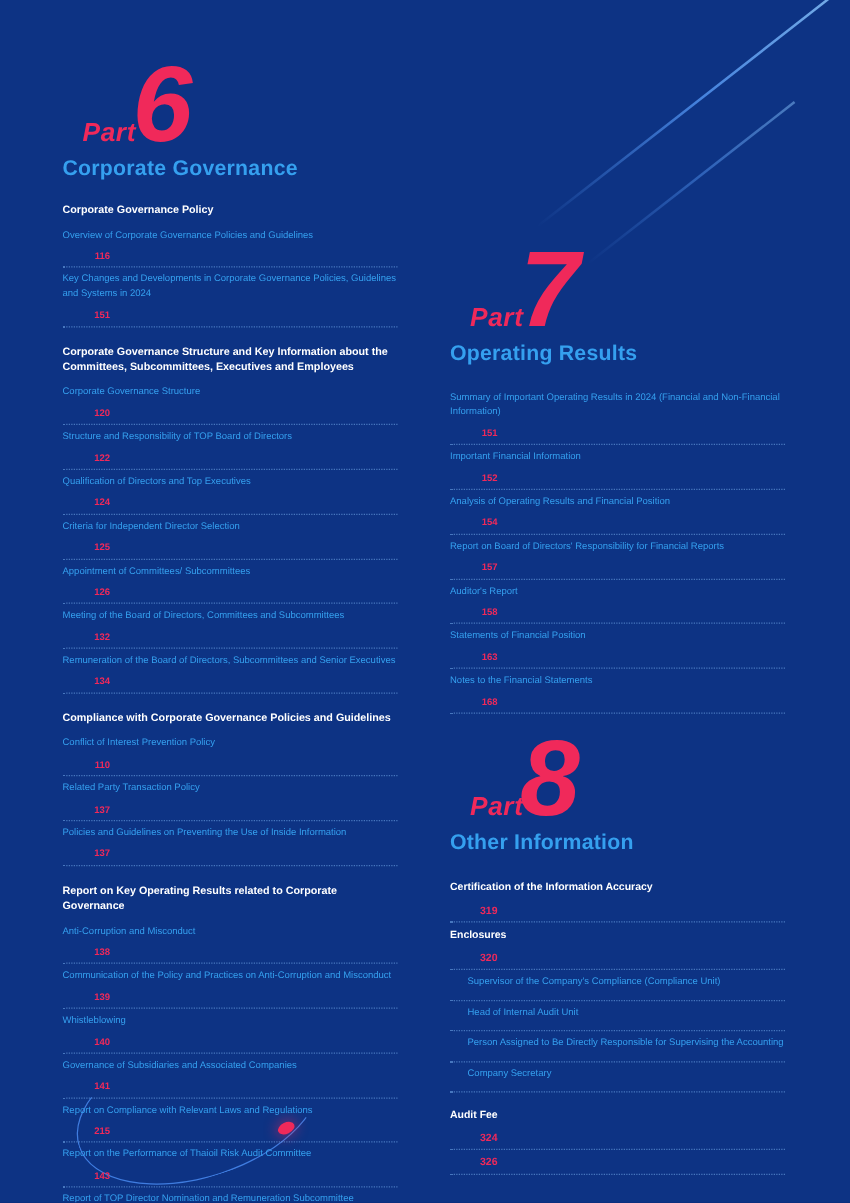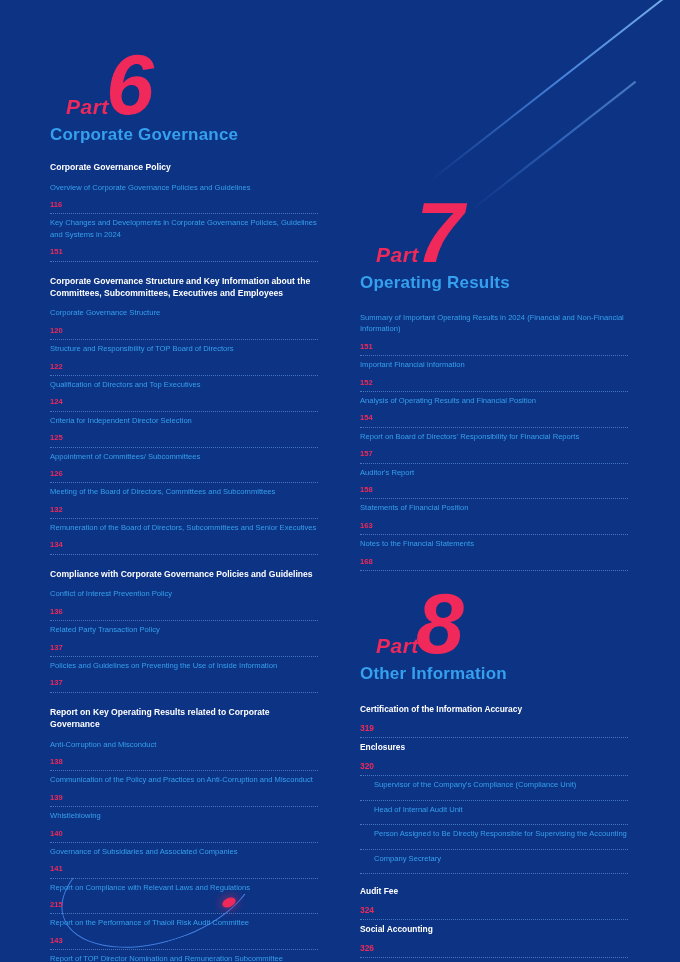--- a/index.html
+++ b/index.html
@@ -119,21 +119,22 @@
     font-size: 7.6px;
     line-height: 1.5;
     flex: 1;
   }
   .entry-page {
     color: #f0295a;
     font-size: 7.6px;
     font-weight: bold;
     line-height: 1.5;
     min-width: 18px;
-    text-align: left;
+    text-align: right;
+    margin-left: 20px;
   }
   .sub-entry .entry-label { padding-left: 14px; }
   .big-entry .entry-label { font-size: 8.4px; font-weight: bold; color: #ffffff; }
   .big-entry .entry-page { font-size: 8.4px; }
 
   .spacer-sm { height: 8px; }
   .spacer-md { height: 16px; }
 </style>
 </head>
 <body>
@@ -199,21 +200,21 @@
           <span class="entry-page">134</span>
         </div>
       </div>
     </div>
 
     <div class="group">
       <div class="group-title">Compliance with Corporate Governance Policies and Guidelines</div>
       <div class="entries">
         <div class="entry">
           <span class="entry-label">Conflict of Interest Prevention Policy</span>
-          <span class="entry-page">136</span>
+          <span class="entry-page">110</span>
         </div>
         <div class="entry">
           <span class="entry-label">Related Party Transaction Policy</span>
           <span class="entry-page">137</span>
         </div>
         <div class="entry">
           <span class="entry-label">Policies and Guidelines on Preventing the Use of Inside Information</span>
           <span class="entry-page">137</span>
         </div>
       </div>
@@ -343,20 +344,19 @@
         <span class="entry-page"></span>
       </div>
 
       <div class="spacer-sm"></div>
 
       <div class="entry big-entry">
         <span class="entry-label">Audit Fee</span>
         <span class="entry-page">324</span>
       </div>
       <div class="entry big-entry">
-        <span class="entry-label">Social Accounting</span>
         <span class="entry-page">326</span>
       </div>
     </div>
 
   </div>
 
 </div>
 
 </body></html>

